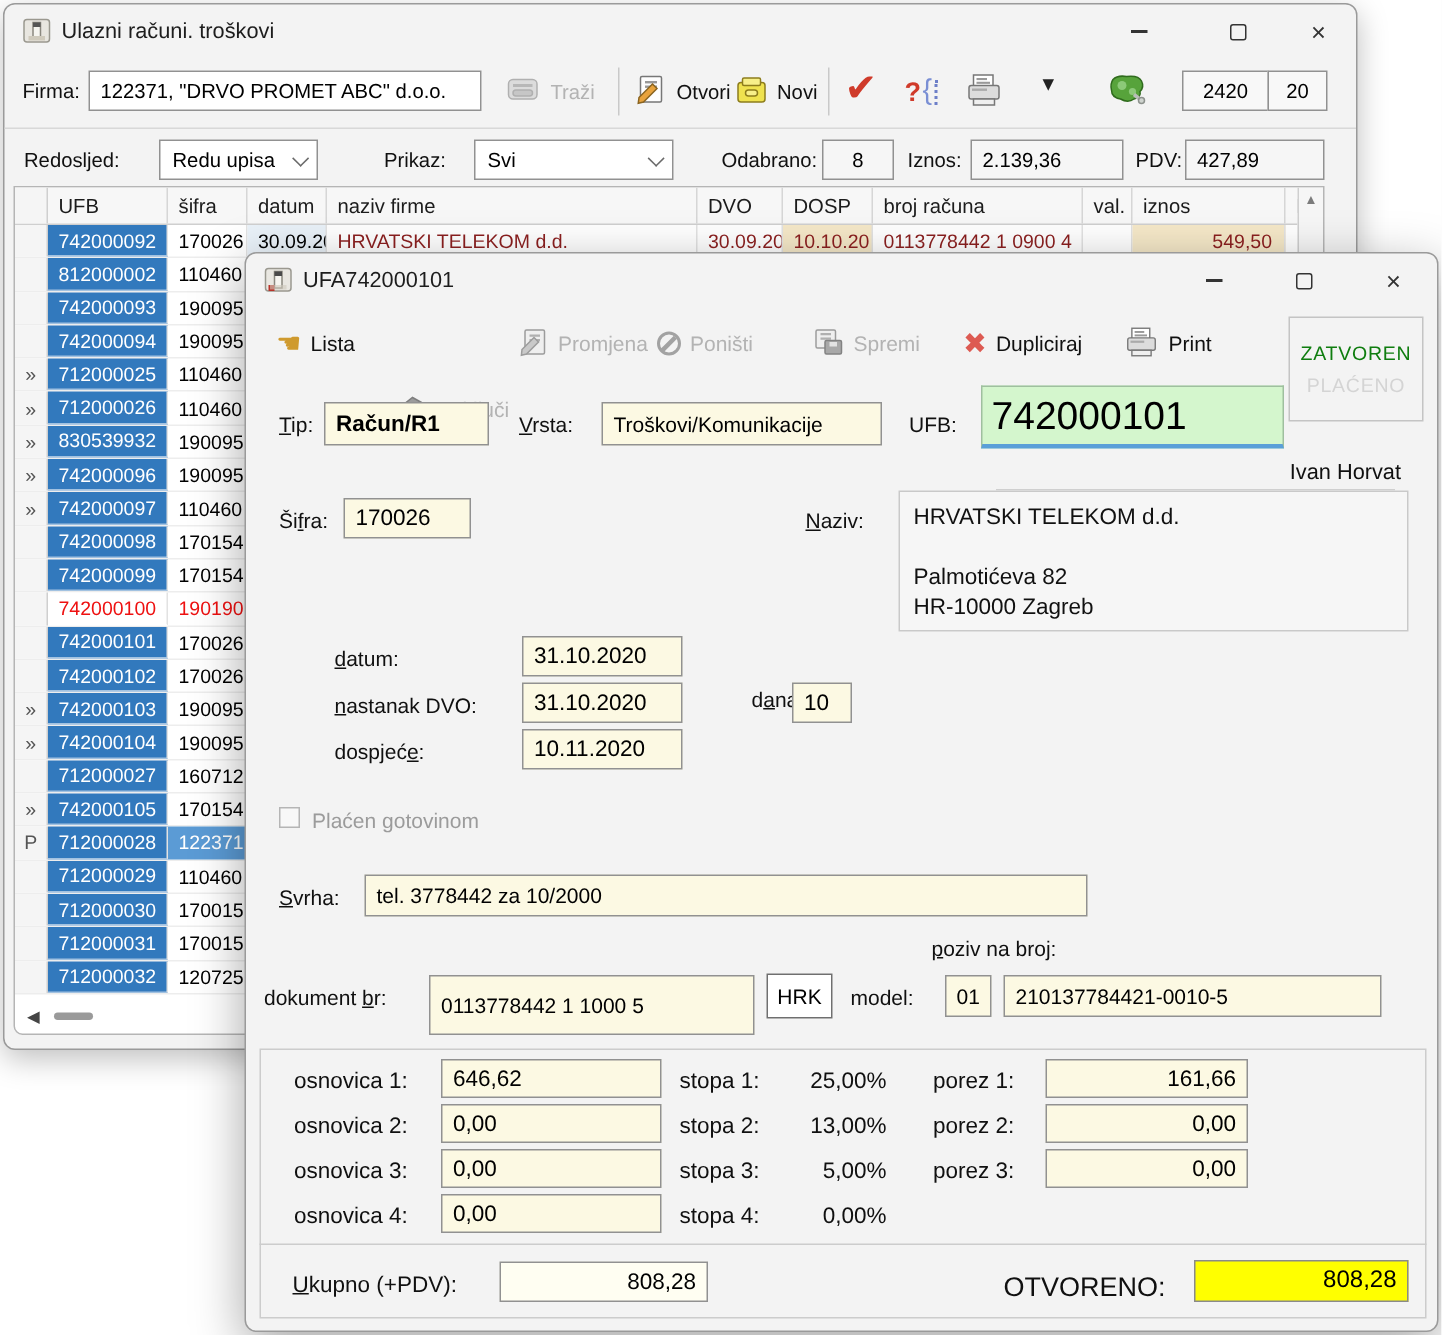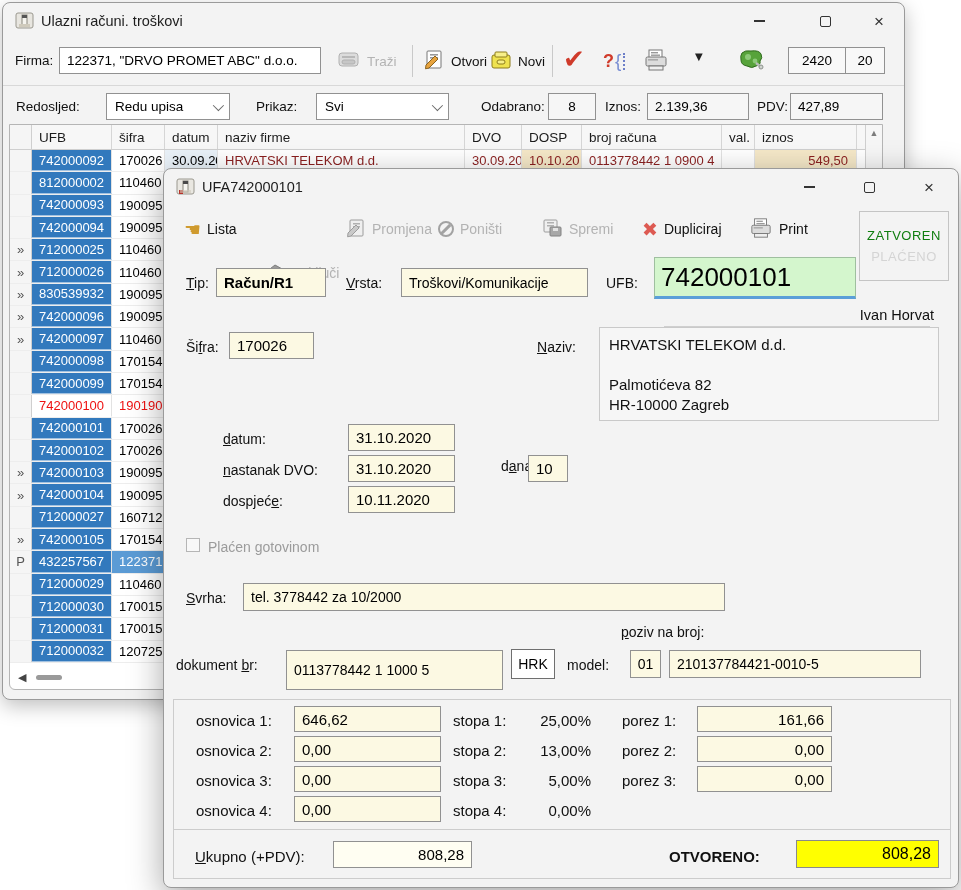--- a/index.html
+++ b/index.html
@@ -182,21 +182,21 @@
             <path d="M17 14 l5 4" stroke="#b9beb9" stroke-width="2.4"></path>
             <circle cx="22" cy="18" r="2" fill="#cfd4cf" stroke="#8d928d"></circle>
           </svg></span>
     </div>
     <div class="field white" style="left:785px; top:44px; width:58px; height:27px; justify-content:center; font-size:13.5px; background:#f8f8f8;">2420</div>
     <div class="field white" style="left:842px; top:44px; width:40px; height:27px; justify-content:center; font-size:13.5px; background:#f8f8f8;">20</div>
 
     <div class="sep-h" style="left:0; top:82px; width:100%;"></div>
 
     <span class="lbl lbl-s" style="left:13px; top:96px;">Redosljed:</span>
-    <div class="combo" style="left:103px; top:90px; width:124px; height:27px;justify-content:space-between;">
+    <div class="combo" style="left:103px; top:90px; width:106px; height:27px;justify-content:space-between;">
       <span>Redu upisa</span>
         <span class="chev"></span>
     </div>
     <span class="lbl lbl-s" style="left:253px; top:96px;">Prikaz:</span>
     <div class="combo" style="left:313px; top:90px; width:133px; height:27px;">
       <span>Svi</span>
         <span class="chev"></span>
     </div>
     <span class="lbl lbl-s" style="left:478px; top:96px;">Odabrano:</span>
     <div class="field white" style="left:545px; top:90px; width:48px; height:27px; justify-content:center; font-size:13.5px; background:#f6f6f6;">8</div>
@@ -449,21 +449,21 @@
             <div class="cell cell-naziv"></div>
             <div class="cell cell-dvo"></div>
             <div class="cell cell-dosp"></div>
             <div class="cell cell-broj"></div>
             <div class="cell cell-val"></div>
             <div class="cell cell-iznos"></div>
             <div class="cell cell-p"></div>
           </div>
           <div class="trow selected">
             <div class="cell cell-marker">P</div>
-            <div class="cell cell-ufb">432257567</div>
+            <div class="cell cell-ufb">712000028</div>
             <div class="cell cell-sifra">122371</div>
             <div class="cell cell-datum"></div>
             <div class="cell cell-naziv"></div>
             <div class="cell cell-dvo"></div>
             <div class="cell cell-dosp"></div>
             <div class="cell cell-broj"></div>
             <div class="cell cell-val"></div>
             <div class="cell cell-iznos"></div>
             <div class="cell cell-p"></div>
           </div>
@@ -674,16 +674,16 @@
 
     <span class="lbl" style="left:32px; top:633px; font-size:15px;">osnovica 4:</span>
     <div class="field" style="left:130px; top:627px; width:147px; height:26px; font-size:15px;">0,00</div>
     <span class="lbl" style="left:289px; top:633px; font-size:15px;">stopa 4:</span>
     <span class="lbl" style="left:345px; top:633px; width:82px; text-align:right; font-size:15px;">0,00%</span>
 
     <div class="sep-h" style="left:9px; top:660px; width:778px; background:#cccccc;"></div>
 
     <span class="lbl" style="left:31px; top:679px; font-size:15px;"><u>U</u>kupno (+PDV):</span>
     <div class="field right" style="left:169px; top:672px; width:139px; height:27px; font-size:15px; background:#fffef2;">808,28</div>
-    <span class="lbl" style="left:505px; top:679px; font-size:15px;font-weight:bold;">OTVORENO:</span>
+    <span class="lbl" style="left:505px; top:679px; font-size:18px;">OTVORENO:</span>
     <div class="field right" style="left:632px; top:671px; width:143px; height:28px; font-size:16px; background:#ffff00; border-color:#8a8a8a;">808,28</div>
   </div>
 </div>
 
 </body></html>

